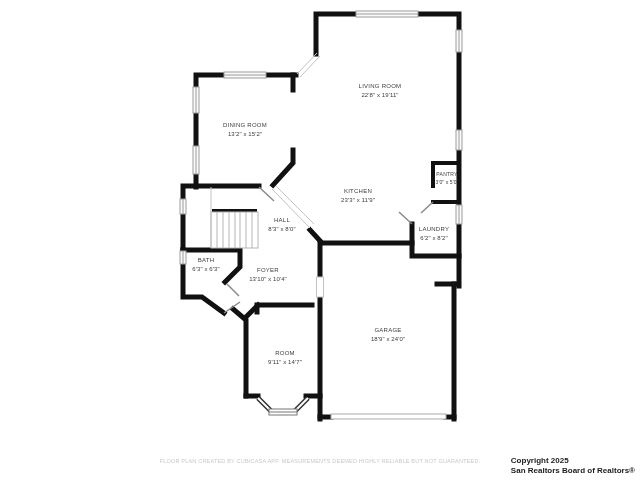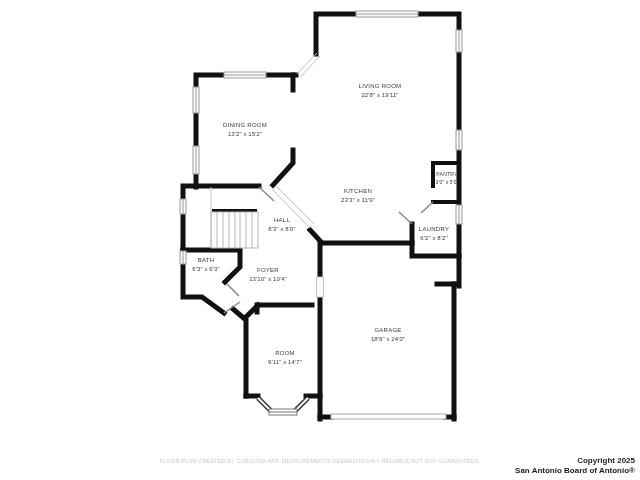--- a/index.html
+++ b/index.html
@@ -12,21 +12,21 @@
     position:absolute;text-align:center;color:#3c3c3c;
     font-size:6px;line-height:9px;letter-spacing:.25px;white-space:nowrap;
   }
   .room-label .dims{letter-spacing:.1px;}
   .room-label.small{font-size:5px;line-height:8px;}
   #disclaimer{
     position:absolute;left:0;top:458px;width:640px;text-align:center;
     font-size:5.5px;letter-spacing:.2px;color:#c9c9c9;
   }
   #copyright{
-    position:absolute;right:5px;top:456px;text-align:right;
+    position:absolute;right:5px;top:456px;
     font-size:8px;font-weight:bold;color:#1c1c1c;line-height:9.5px;margin-left:48px;
   }
 </style>
 </head>
 <body>
 
 <div id="canvas">
 
   <svg id="plan-svg" width="640" height="480" viewBox="0 0 640 480">
 
@@ -175,16 +175,16 @@
     <div class="dims">9'11" x 14'7"</div>
   </div>
   <div class="room-label" style="left:338px;top:326px;width:100px">
     <div>GARAGE</div>
     <div class="dims">18'9" x 24'0"</div>
   </div>
 
   <div id="disclaimer">FLOOR PLAN CREATED BY CUBICASA APP. MEASUREMENTS DEEMED HIGHLY RELIABLE BUT NOT GUARANTEED.</div>
   <div id="copyright">
     <div>Copyright 2025</div>
-    <div>San Antonio Board of Antonio®</div>
+    <div>San Realtors Board of Realtors®</div>
   </div>
 
 </div>
 
 </body></html>

